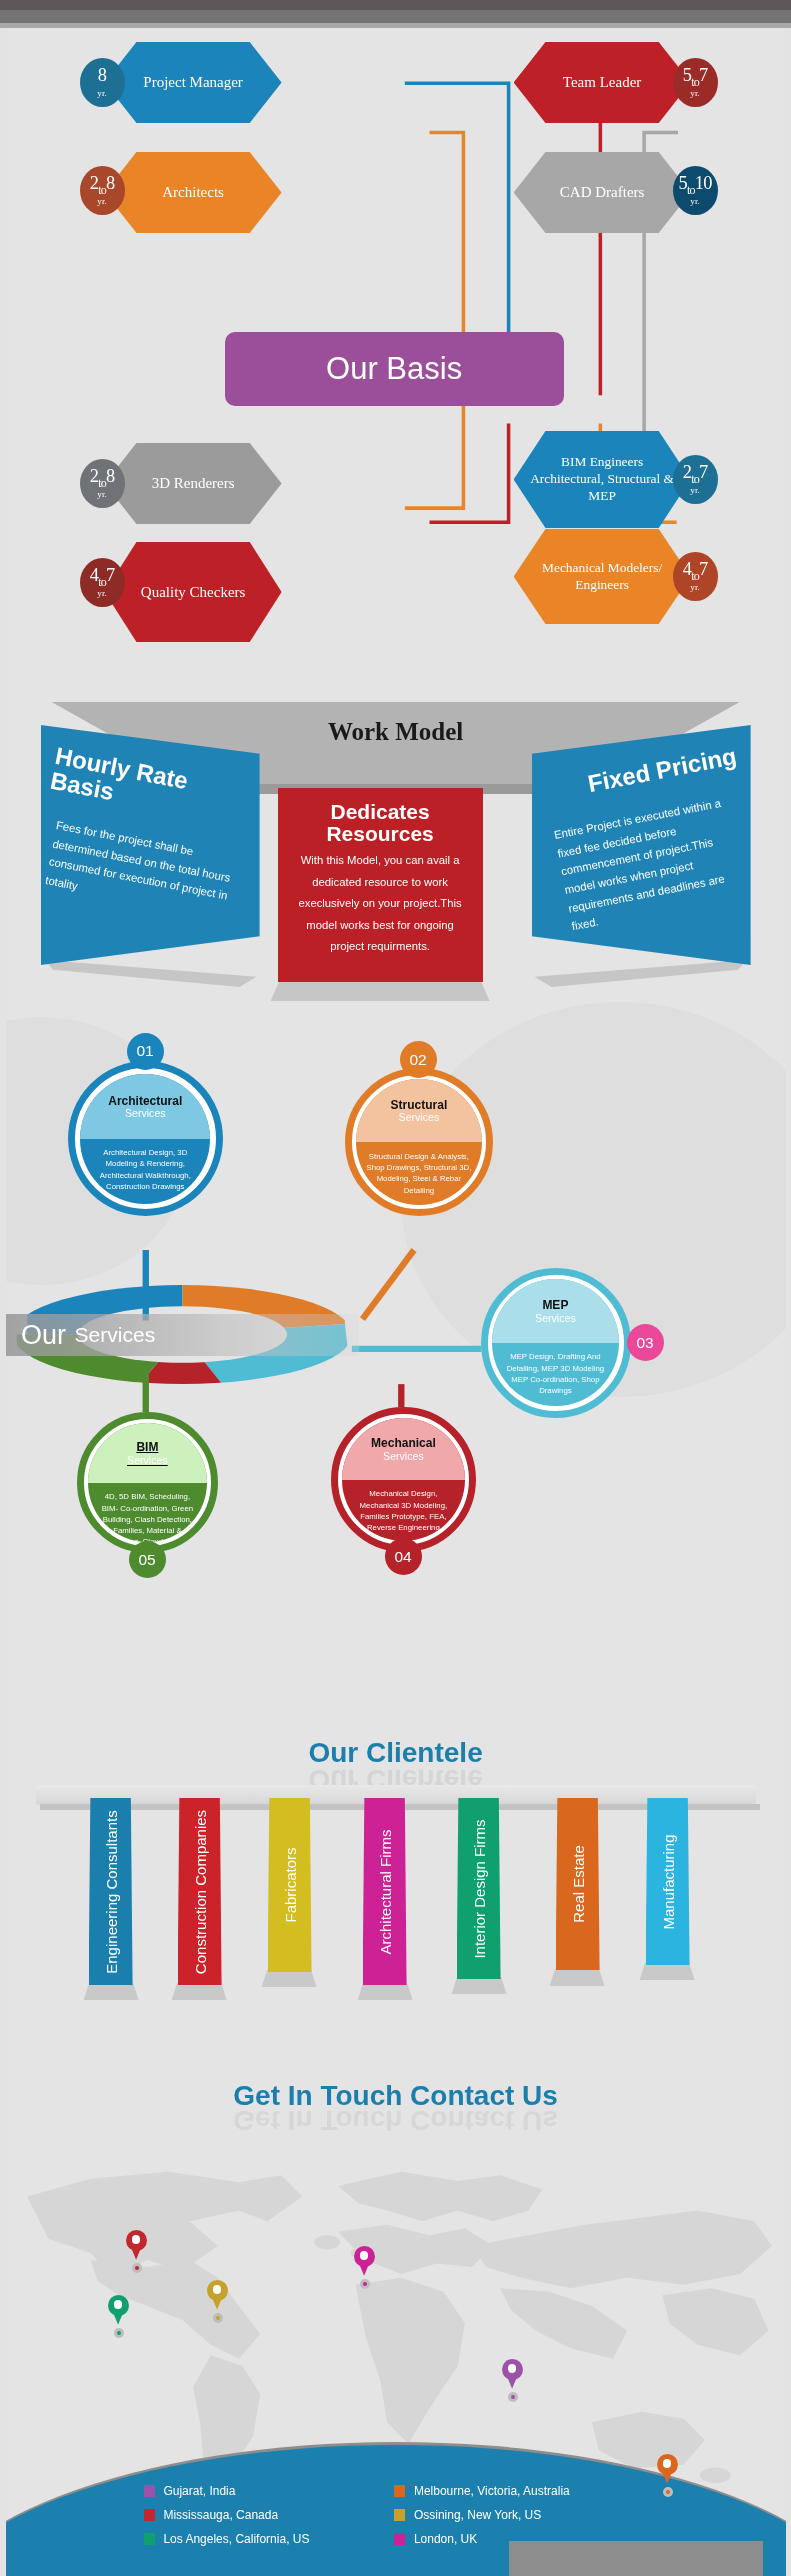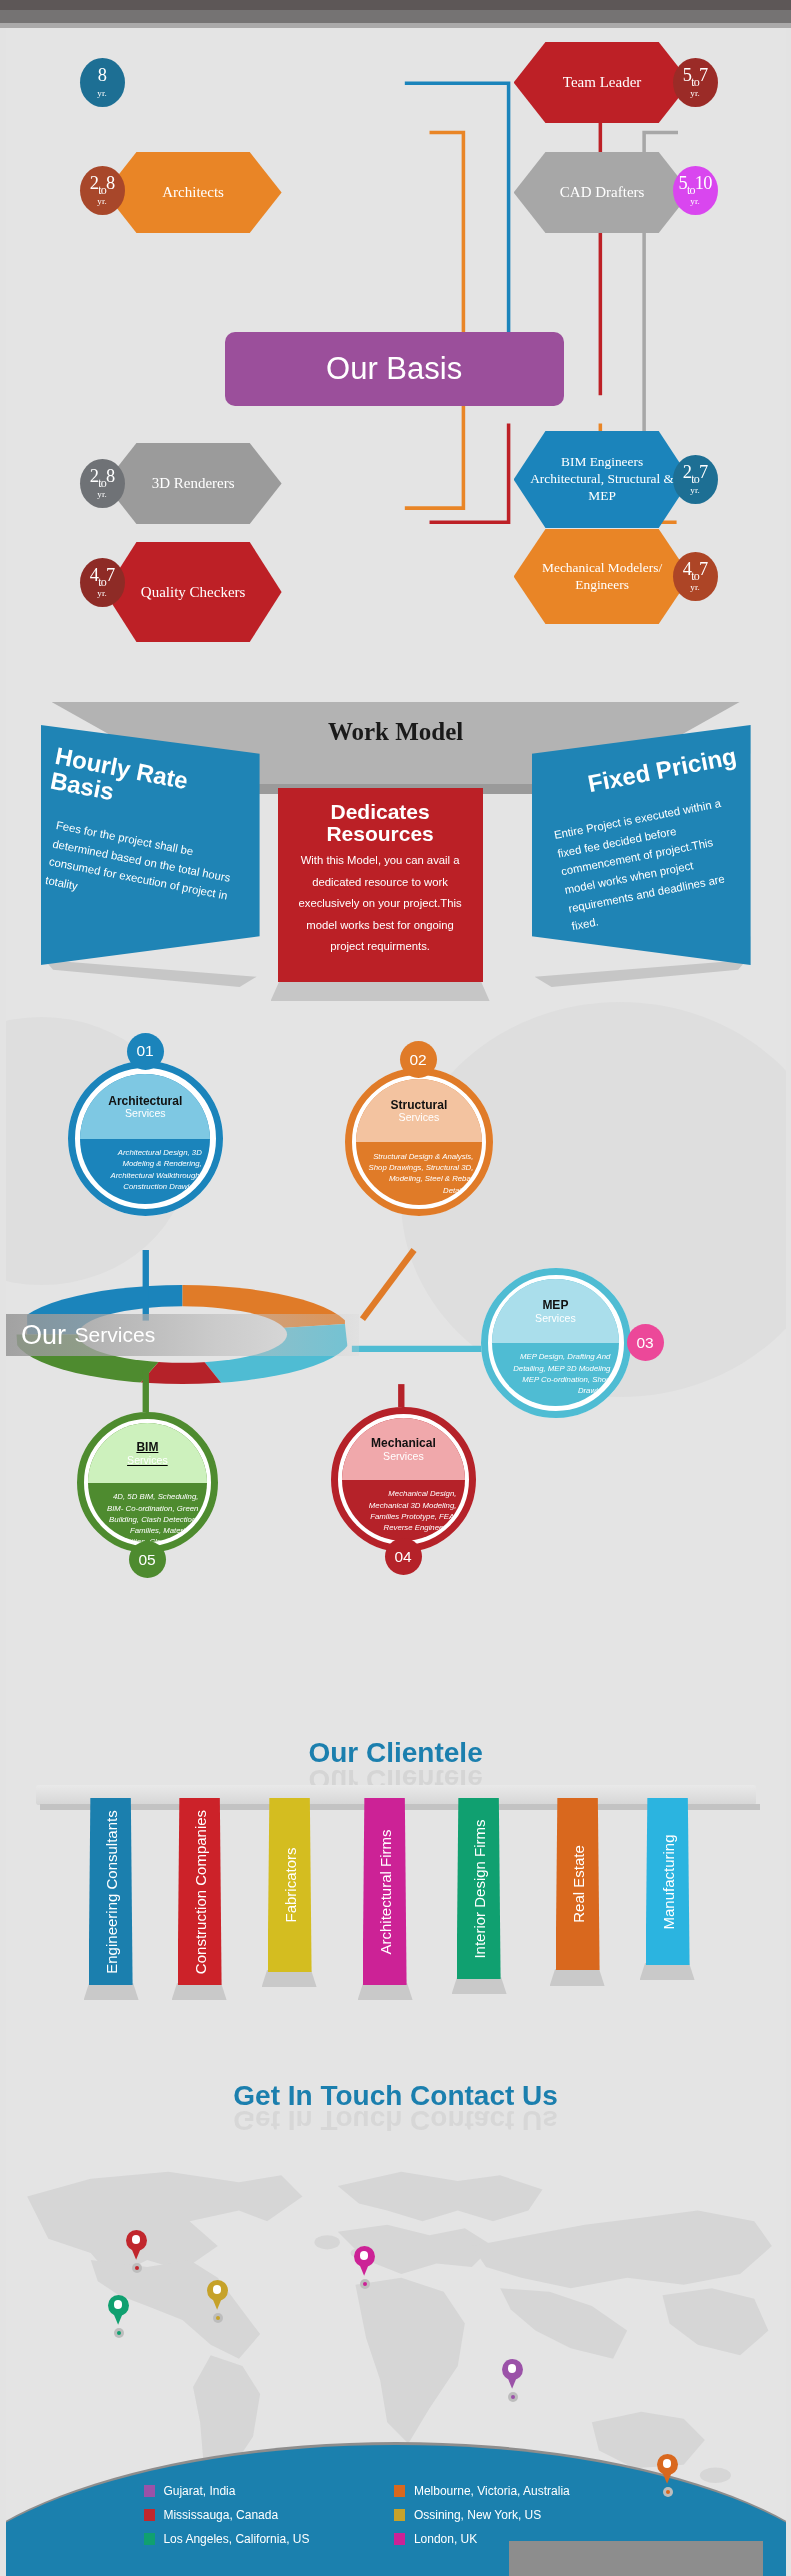--- a/index.html
+++ b/index.html
@@ -62,21 +62,21 @@
   .services{position:absolute;left:0;top:989px;width:780px;height:706px;}
   .svc{position:absolute;border-radius:50%;background:#fff;}
   .svc-ring{position:absolute;inset:0;border-radius:50%;}
   .svc-inner{position:absolute;border-radius:50%;overflow:hidden;}
   .svc-top{position:absolute;left:0;top:0;width:100%;height:50%;
     display:flex;flex-direction:column;align-items:center;justify-content:center;}
   .svc-title{font-size:12px;font-weight:bold;color:#111;}
   .svc-sub{font-size:10.6px;color:#fff;margin-top:-0.7px;}
   .svc-bot{position:absolute;left:0;top:50%;width:100%;height:50%;
     display:flex;align-items:flex-start;justify-content:center;padding-top:8.5px;}
-  .svc-desc{color:#fff;font-size:7.8px;line-height:1.45;text-align:right;padding:0 8.5px;font-style:italic;}
+  .svc-desc{color:#fff;font-size:7.8px;line-height:1.45;text-align:center;padding:0 8.5px;}
   .svc-num{position:absolute;width:37px;height:37px;border-radius:50%;color:#fff;
     display:flex;align-items:center;justify-content:center;font-size:15.5px;z-index:6;}
   .donut{position:absolute;left:7px;top:268px;width:339px;height:99px;}
   .osbar{position:absolute;left:0;top:297px;width:353px;height:42px;z-index:7;
     background:linear-gradient(90deg,rgba(150,150,150,0.85) 0%,rgba(190,190,190,0.65) 60%,rgba(215,215,215,0.25) 100%);
     display:flex;align-items:center;padding-left:15.5px;}
   .os1{color:#fff;font-size:27px;font-weight:300;}
   .os2{color:#fff;font-size:21px;font-weight:300;margin-left:8.5px;}
 
   
@@ -134,20 +134,24 @@
 
     <svg width="780" height="632" style="position:absolute;left:0;top:0;" viewBox="0 0 1105 895">
       <path d="M565,78 L712,78 L712,520" stroke="#1b84bb" stroke-width="5" fill="none"></path>
       <path d="M600,148 L648,148 L648,680 L565,680" stroke="#e98526" stroke-width="5" fill="none"></path>
       <path d="M545,78 L400,78 L400,520" stroke="#bd2026" stroke-width="5" fill="none" transform="translate(442,0)"></path>
       <path d="M510,148 L462,148 L462,620 L545,620" stroke="#a7a7a7" stroke-width="5" fill="none" transform="translate(442,0)"></path>
       <path d="M712,560 L712,700 L600,700" stroke="#bd2026" stroke-width="5" fill="none"></path>
       <path d="M842,560 L842,700 L950,700" stroke="#e98526" stroke-width="5" fill="none"></path>
     </svg>
 
+    <div class="hexwrap" style="left:99px;top:14px;width:177px;height:81px;z-index:3;">
+      <div class="hex" style="background:#1b84bb;"></div>
+      <div class="hexlabel">Project Manager</div>
+    </div>
     <div class="badge" style="left:74px;top:30px;background:#1d6f94;">
       <span class="num"><span>8</span><span class="to"></span><span></span></span>
       <span class="yr">yr.</span>
     </div>
 
     <div class="hexwrap" style="left:508px;top:14px;width:177px;height:81px;z-index:3;">
       <div class="hex" style="background:#bd2026;"></div>
       <div class="hexlabel">Team Leader</div>
     </div>
     <div class="badge" style="left:667px;top:30px;background:#9b2b27;">
@@ -161,21 +165,21 @@
     </div>
     <div class="badge" style="left:74px;top:138px;background:#a8472a;">
       <span class="num"><span>2</span><span class="to">to</span><span>8</span></span>
       <span class="yr">yr.</span>
     </div>
 
     <div class="hexwrap" style="left:508px;top:124px;width:177px;height:81px;z-index:3;">
       <div class="hex" style="background:#a7a7a7;"></div>
       <div class="hexlabel">CAD Drafters</div>
     </div>
-    <div class="badge" style="left:667px;top:138px;background:#d946ef;">
+    <div class="badge" style="left:667px;top:138px;background:#0c4a6e;">
       <span class="num"><span>5</span><span class="to">to</span><span>10</span></span>
       <span class="yr">yr.</span>
     </div>
 
     <div class="ourteam">
       <span>Our Basis</span>
     </div>
 
     <div class="hexwrap" style="left:99px;top:415px;width:177px;height:81px;z-index:3;">
       <div class="hex" style="background:#9b9b9b;"></div>

